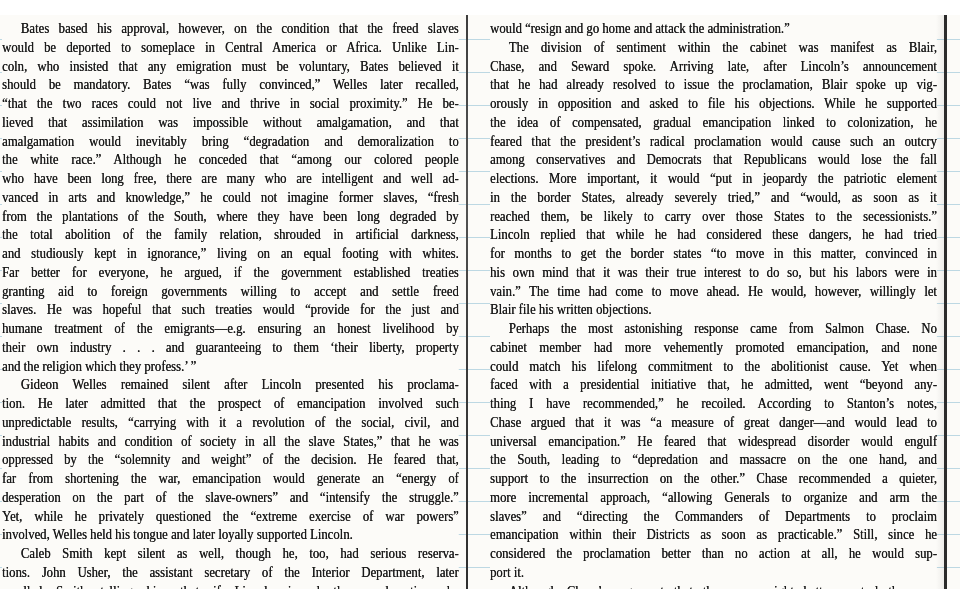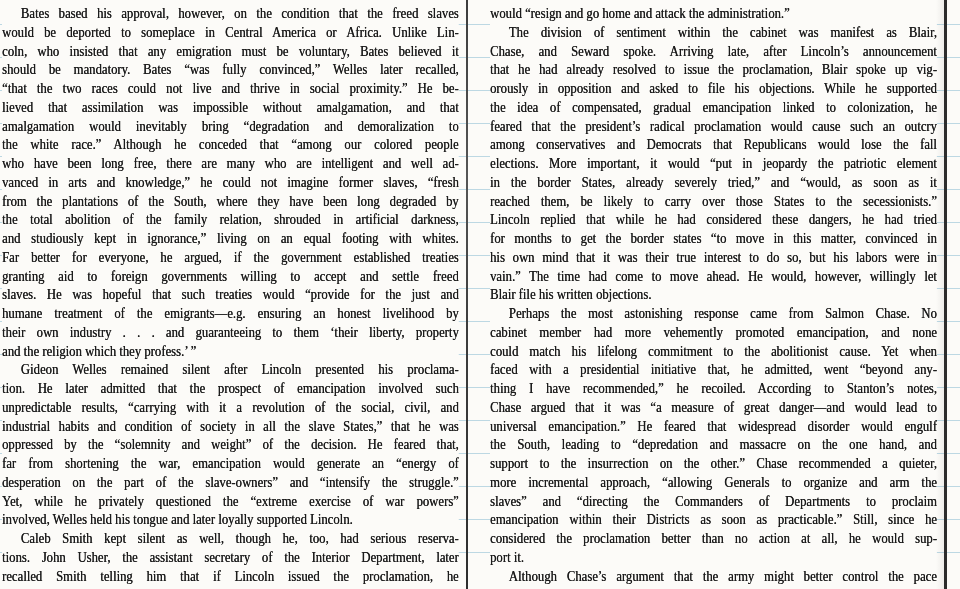--- a/index.html
+++ b/index.html
@@ -16,20 +16,21 @@
   }
   .page {
     position: absolute; inset: 0;
     background-color: var(--paper);
     
     background-image: repeating-linear-gradient(
       to bottom,
       transparent 0px, transparent 32px,
       var(--rule-line) 32px, var(--rule-line) 33px);
     background-position: 0 -8px;
+    margin-top: 15px;
   }
   .column {
     position: absolute; top: 0; height: 589px;
     box-sizing: border-box; padding-top: 4px;
     background: var(--paper);
     transform: scaleX(0.82); transform-origin: 0 0;
     font-size: 15.5px; line-height: 18.75px; color: var(--ink);
     text-shadow: 0.3px 0 0 currentColor;
   }
   .column-left  { left: 2px;   width: 557px; }

